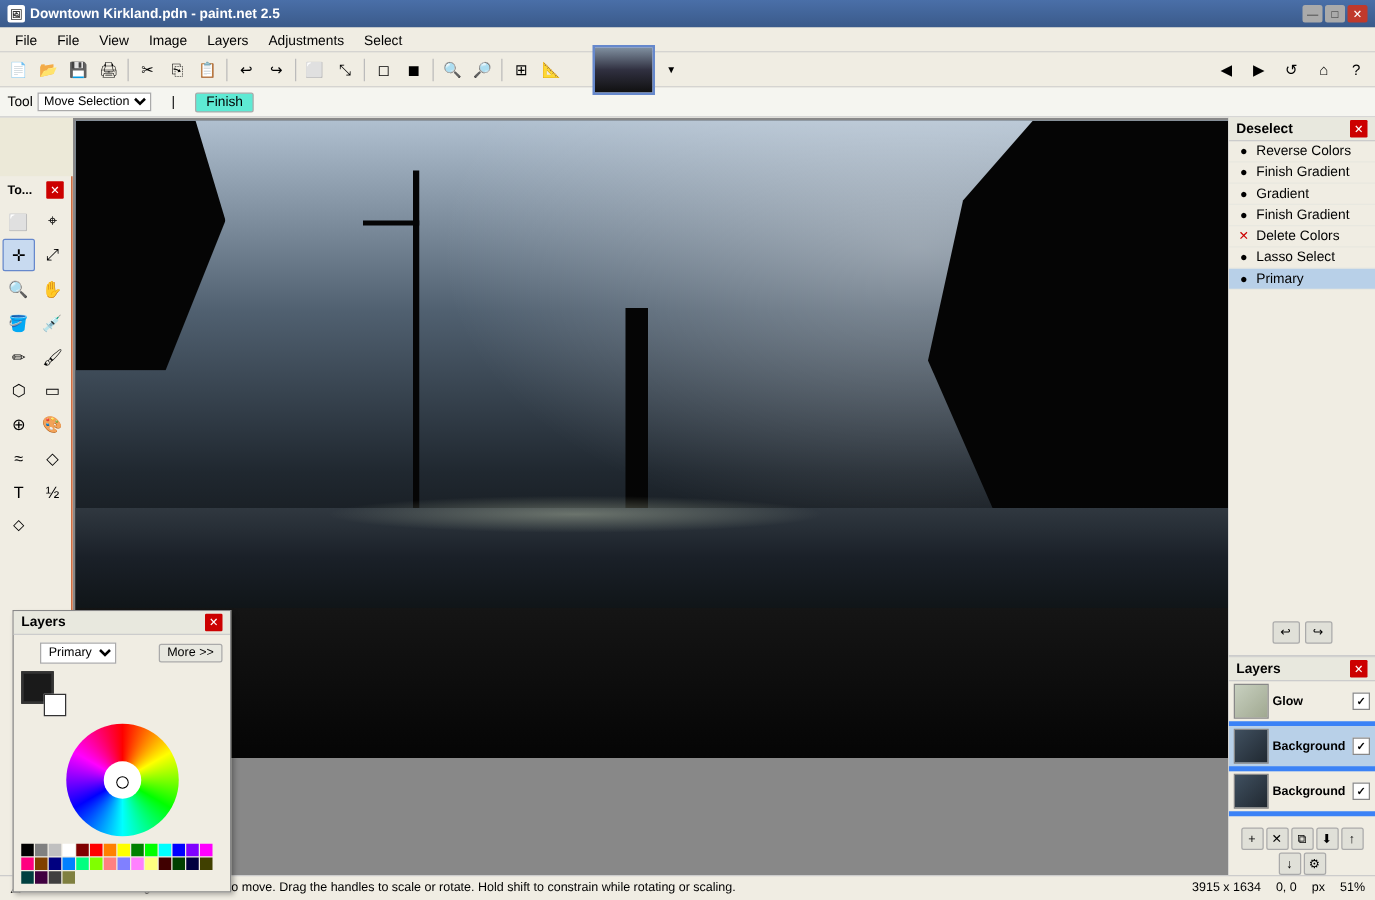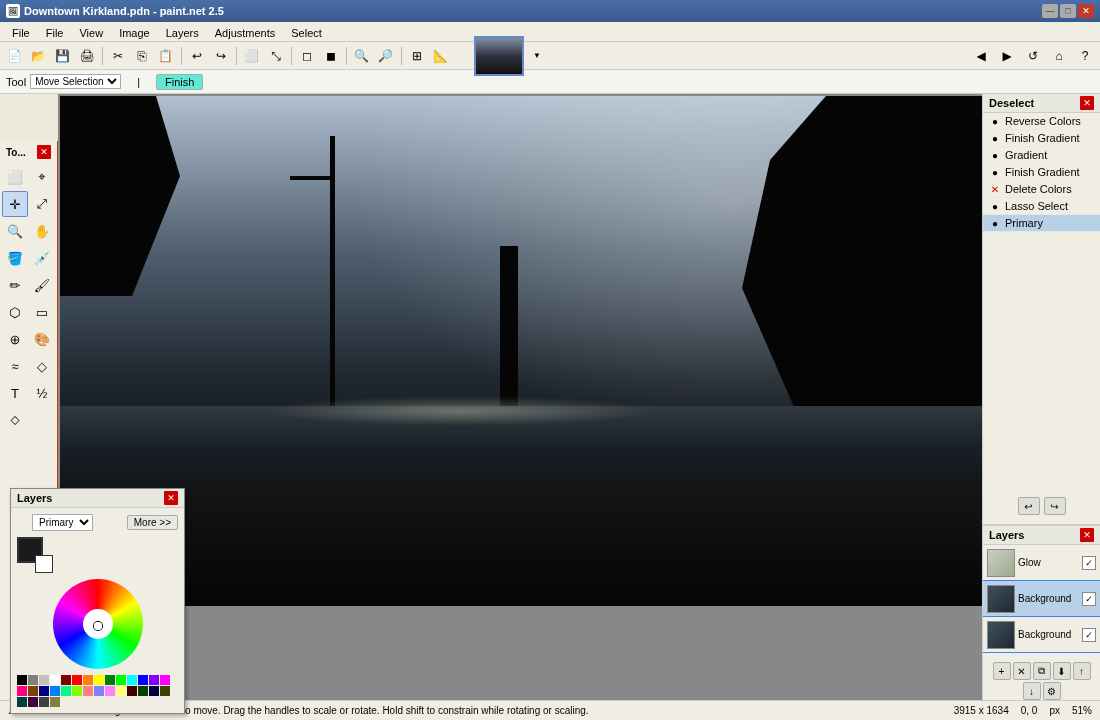--- a/index.html
+++ b/index.html
@@ -117,21 +117,21 @@
       height: 175px; border-top: 1px solid #ccc;
     }
     #layers-header {
       display: flex; justify-content: space-between; align-items: center;
       padding: 2px 6px; background: #e8e8de; border-bottom: 1px solid #ccc;
       font-weight: bold; font-size: 11px;
     }
     #layers-list { overflow-y: auto; height: calc(100% - 60px); }
     .layer-item {
       display: flex; align-items: center; padding: 2px 4px; gap: 3px;
-      cursor: pointer; border-bottom: 1px solid #3b82f6; height: 36px;
+      cursor: pointer; border-bottom: 4px solid #3b82f6; height: 36px; font-weight: bold;
     }
     .layer-item.active { background: #b8d0e8; }
     .layer-thumb { width: 28px; height: 28px; border: 1px solid #888; background: #666; flex-shrink: 0; }
     .layer-thumb-glow { background: linear-gradient(135deg, #c8d0c0, #a0a890); }
     .layer-thumb-bg { background: linear-gradient(135deg, #405060, #202830); }
     .layer-name { font-size: 10px; flex: 1; overflow: hidden; white-space: nowrap; text-overflow: ellipsis; }
     .layer-vis { width: 14px; height: 14px; border: 1px solid #888; background: white; display: flex; align-items: center; justify-content: center; font-size: 9px; flex-shrink: 0; }
     #layers-toolbar { display: flex; justify-content: center; gap: 2px; padding: 3px; flex-wrap: wrap; }
     .layer-tb-btn { width: 18px; height: 18px; border: 1px solid #aaa; background: #e0e0d8; cursor: pointer; display: flex; align-items: center; justify-content: center; font-size: 10px; border-radius: 2px; }
 

